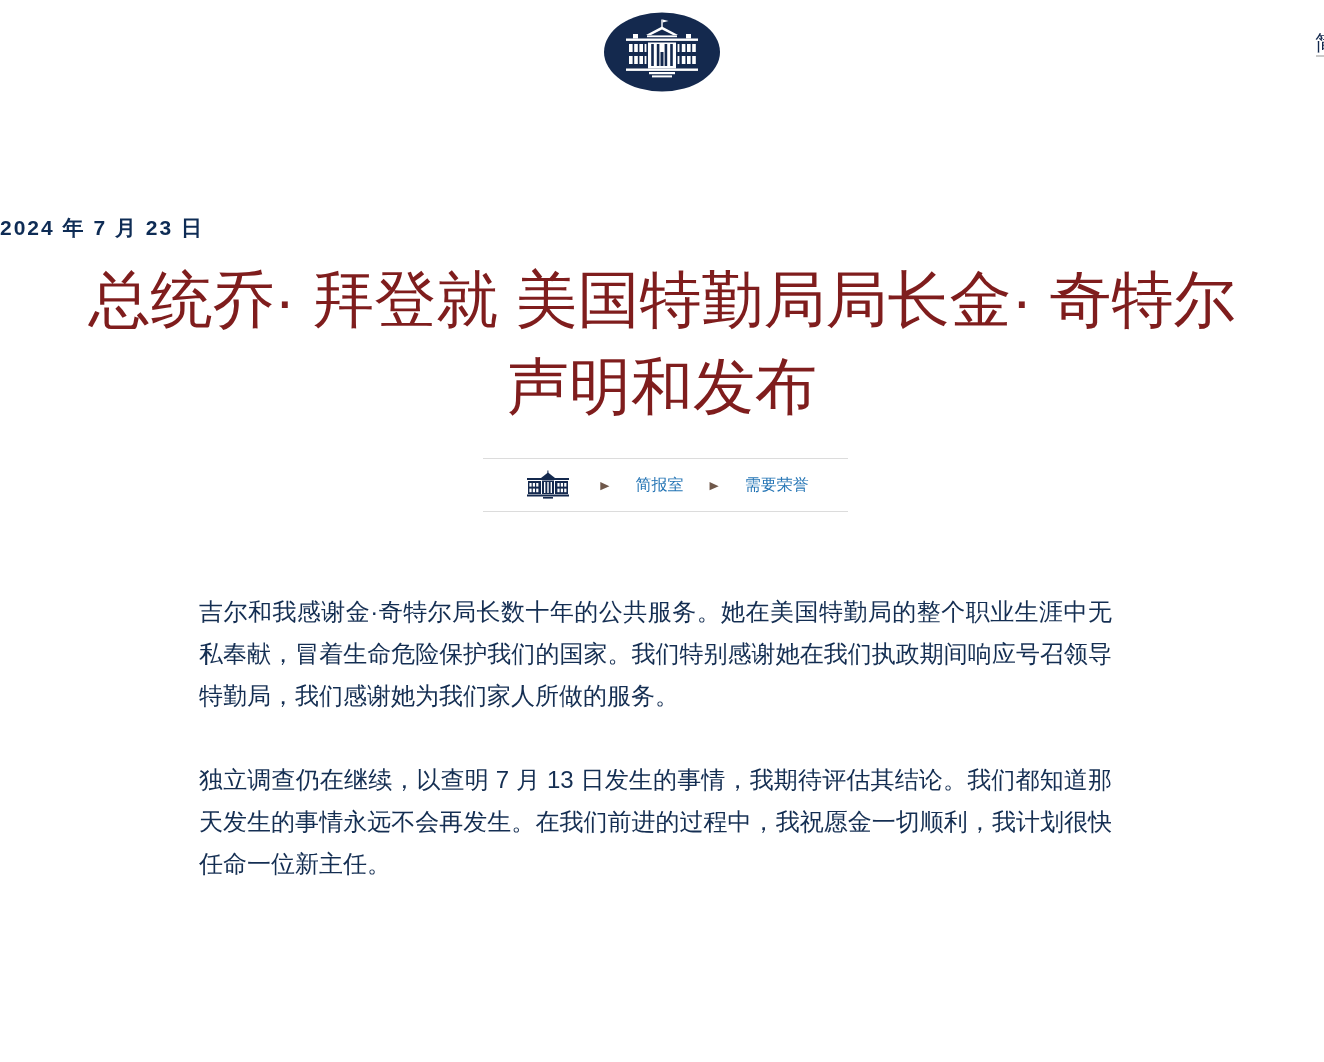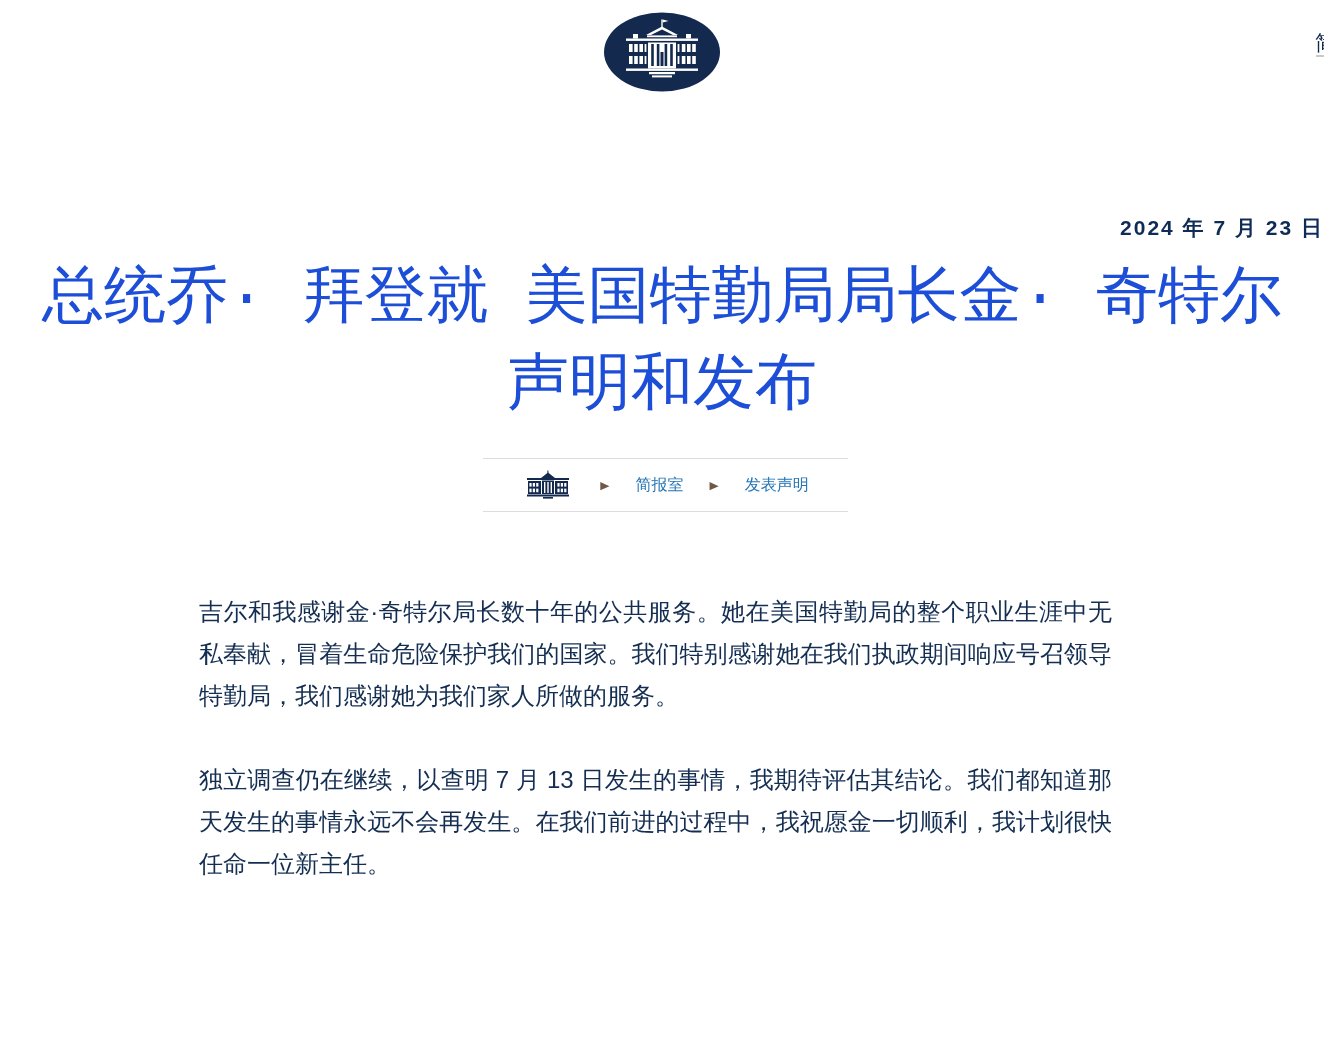--- a/index.html
+++ b/index.html
@@ -40,38 +40,38 @@
     position: absolute;
     left: 1316px; top: 55px;
     width: 8px; height: 2px;
     background: #c9c9c9;
   }
 
   
   .date {
     position: absolute;
     left: 0; right: 0; top: 214px;
-    text-align: right;
+    text-align: left;
     font-size: 21px;
     font-weight: 700;
     letter-spacing: 2px;
     color: #0e2c55;
   }
 
   
   .title {
     position: absolute;
     left: 40px; right: 40px; top: 256px;
     margin: 0;
     text-align: center;
-    font-family: Liberation Mono, monospace;
+    font-family: Liberation Sans, sans-serif;
     font-weight: 400;
     font-size: 62px;
     line-height: 87px;
-    color: #1d4ed8;
+    color: #7f1d1d;
   }
   .title .line { display: block; }
 
   
   .breadcrumb {
     position: absolute;
     left: 483px; top: 458px;
     width: 365px; height: 54px;
     border-top: 1px solid #dcdcdc;
     border-bottom: 1px solid #dcdcdc;
@@ -220,21 +220,21 @@
             <rect x="42.2" y="13" width="2.2" height="3.6"></rect>
           <rect x="35.4" y="18.6" width="2.2" height="3.6"></rect>
             <rect x="38.8" y="18.6" width="2.2" height="3.6"></rect>
             <rect x="42.2" y="18.6" width="2.2" height="3.6"></rect>
         </g>
       </svg>
     </a>
     <span class="crumb-sep">▶</span>
     <a>简报室</a>
     <span class="crumb-sep">▶</span>
-    <a>发表声明</a>
+    <a>需要荣誉</a>
   </nav>
 
   <article class="article">
     <p>吉尔和我感谢金·奇特尔局长数十年的公共服务。她在美国特勤局的整个职业生涯中无私奉献，冒着生命危险保护我们的国家。我们特别感谢她在我们执政期间响应号召领导特勤局，我们感谢她为我们家人所做的服务。</p>
     <p>独立调查仍在继续，以查明 7 月 13 日发生的事情，我期待评估其结论。我们都知道那天发生的事情永远不会再发生。在我们前进的过程中，我祝愿金一切顺利，我计划很快任命一位新主任。</p>
   </article>
 
 </div>
 
 </body></html>

